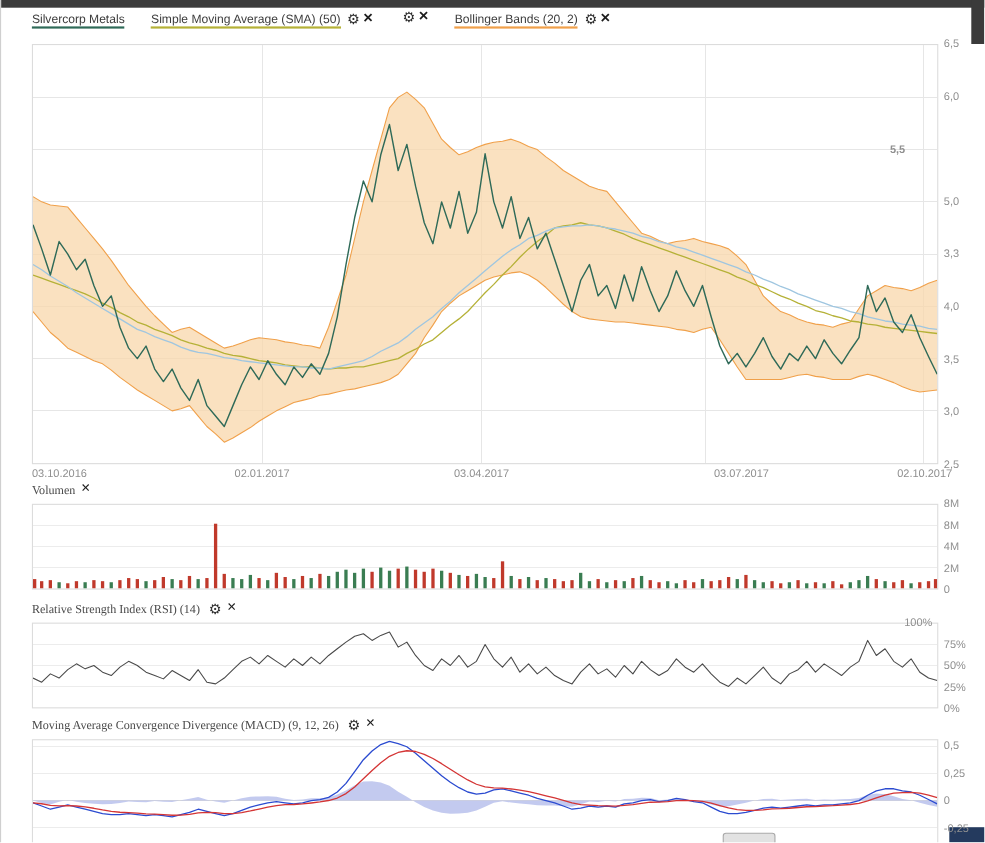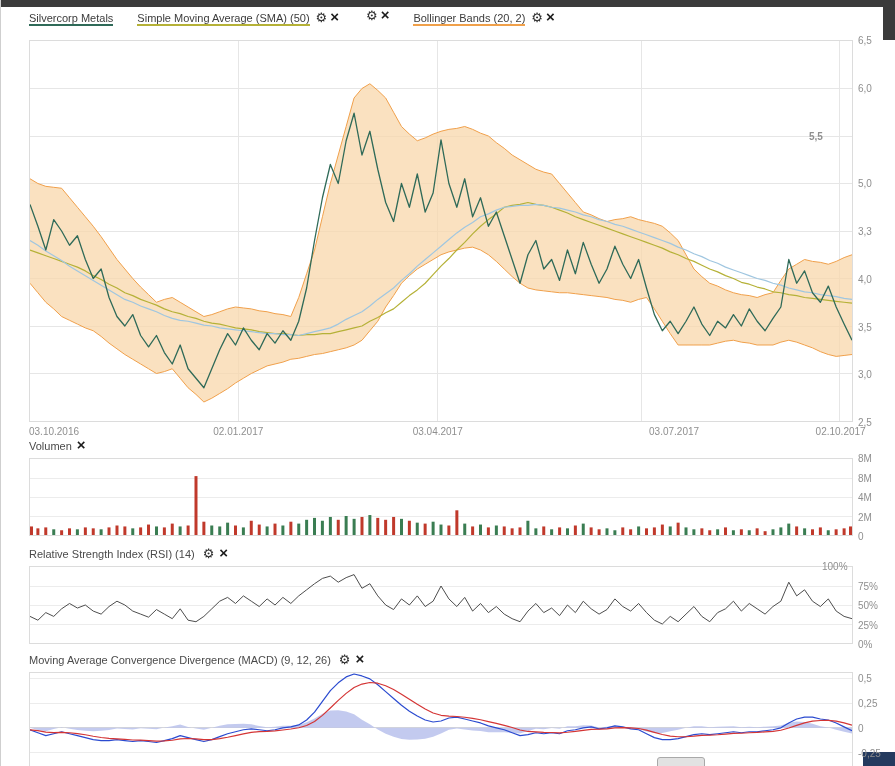--- a/index.html
+++ b/index.html
@@ -18,21 +18,21 @@
   .close { font-size:15px; font-weight:700; color:#1c1c1c; margin-top:-5px; }
 
   .plot { position:absolute; background:#fff; border:1px solid #dcdcdc; box-sizing:border-box; }
   .plot svg { display:block; width:100%; height:100%; }
   #main-plot { left:28px; top:40px;  width:824px; height:382px; }
   #vol-plot  { left:28px; top:458px; width:824px; height:78px; }
   #rsi-plot  { left:28px; top:566px; width:824px; height:78px; }
   #macd-plot { left:28px; top:672px; width:824px; height:96px; }
 
   .panel-title { position:absolute; left:28px; display:flex; align-items:center; gap:5px;
-                 font-size:11px; color:#4a4a4a; }
+                 font-size:11px; color:#4a4a4a;font-family:Liberation Serif, serif; }
   #vol-title  { top:440px; }
   #rsi-title  { top:548px; }
   #macd-title { top:654px; }
   .panel-title .gear { margin-top:-2px; }
   .panel-title .close { margin-top:-3px; }
 
   .tick-label { position:absolute; font-size:10px; color:#8f8f8f; white-space:nowrap; }
 
   .partial-btn  { position:absolute; left:656px; top:757px; width:46px; height:20px;
                   background:#e2e2e2; border:1px solid #a9a9a9; border-radius:3px; }

